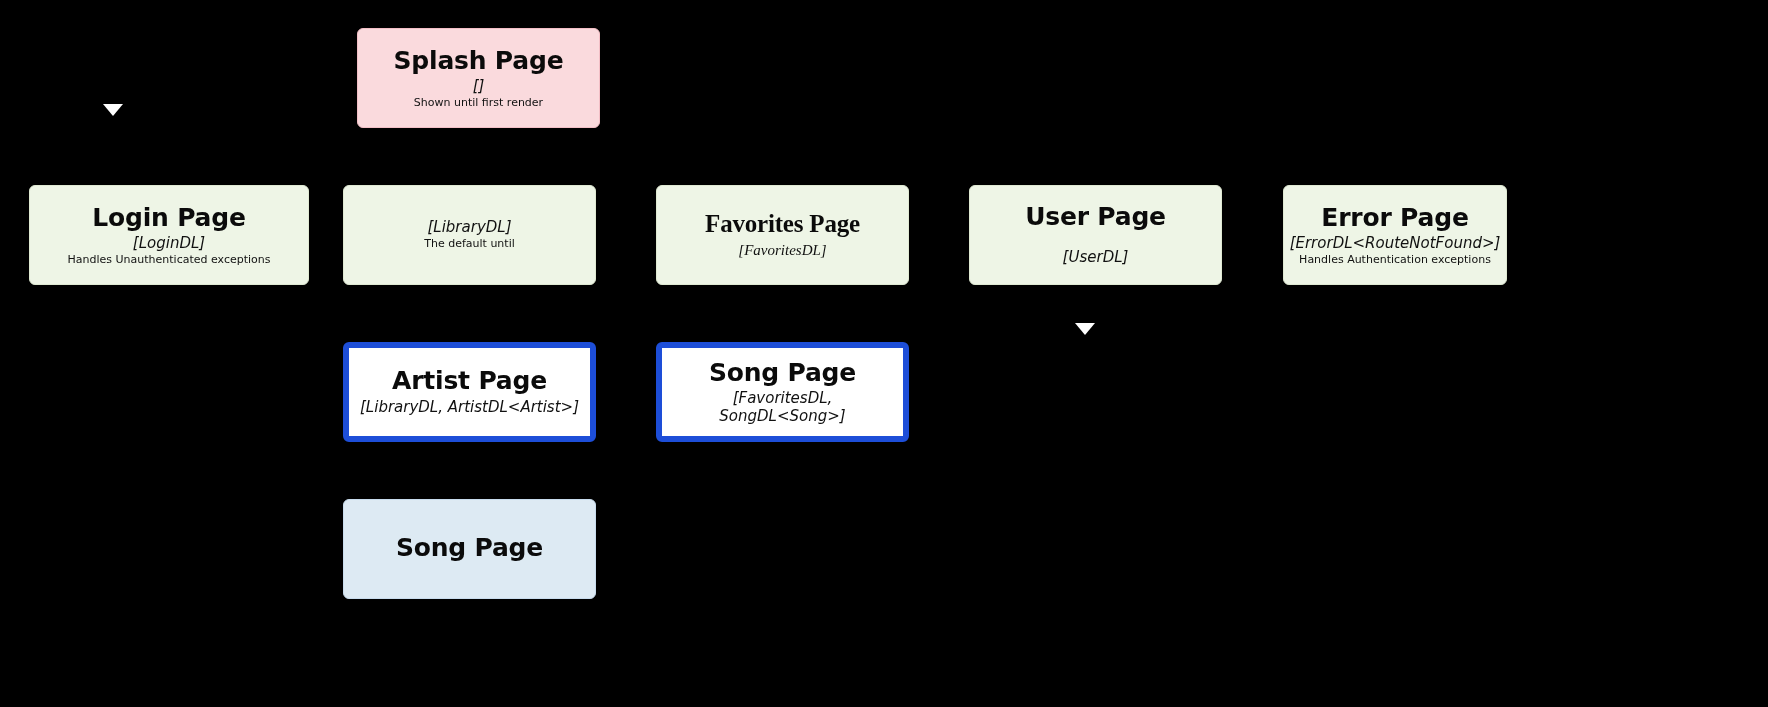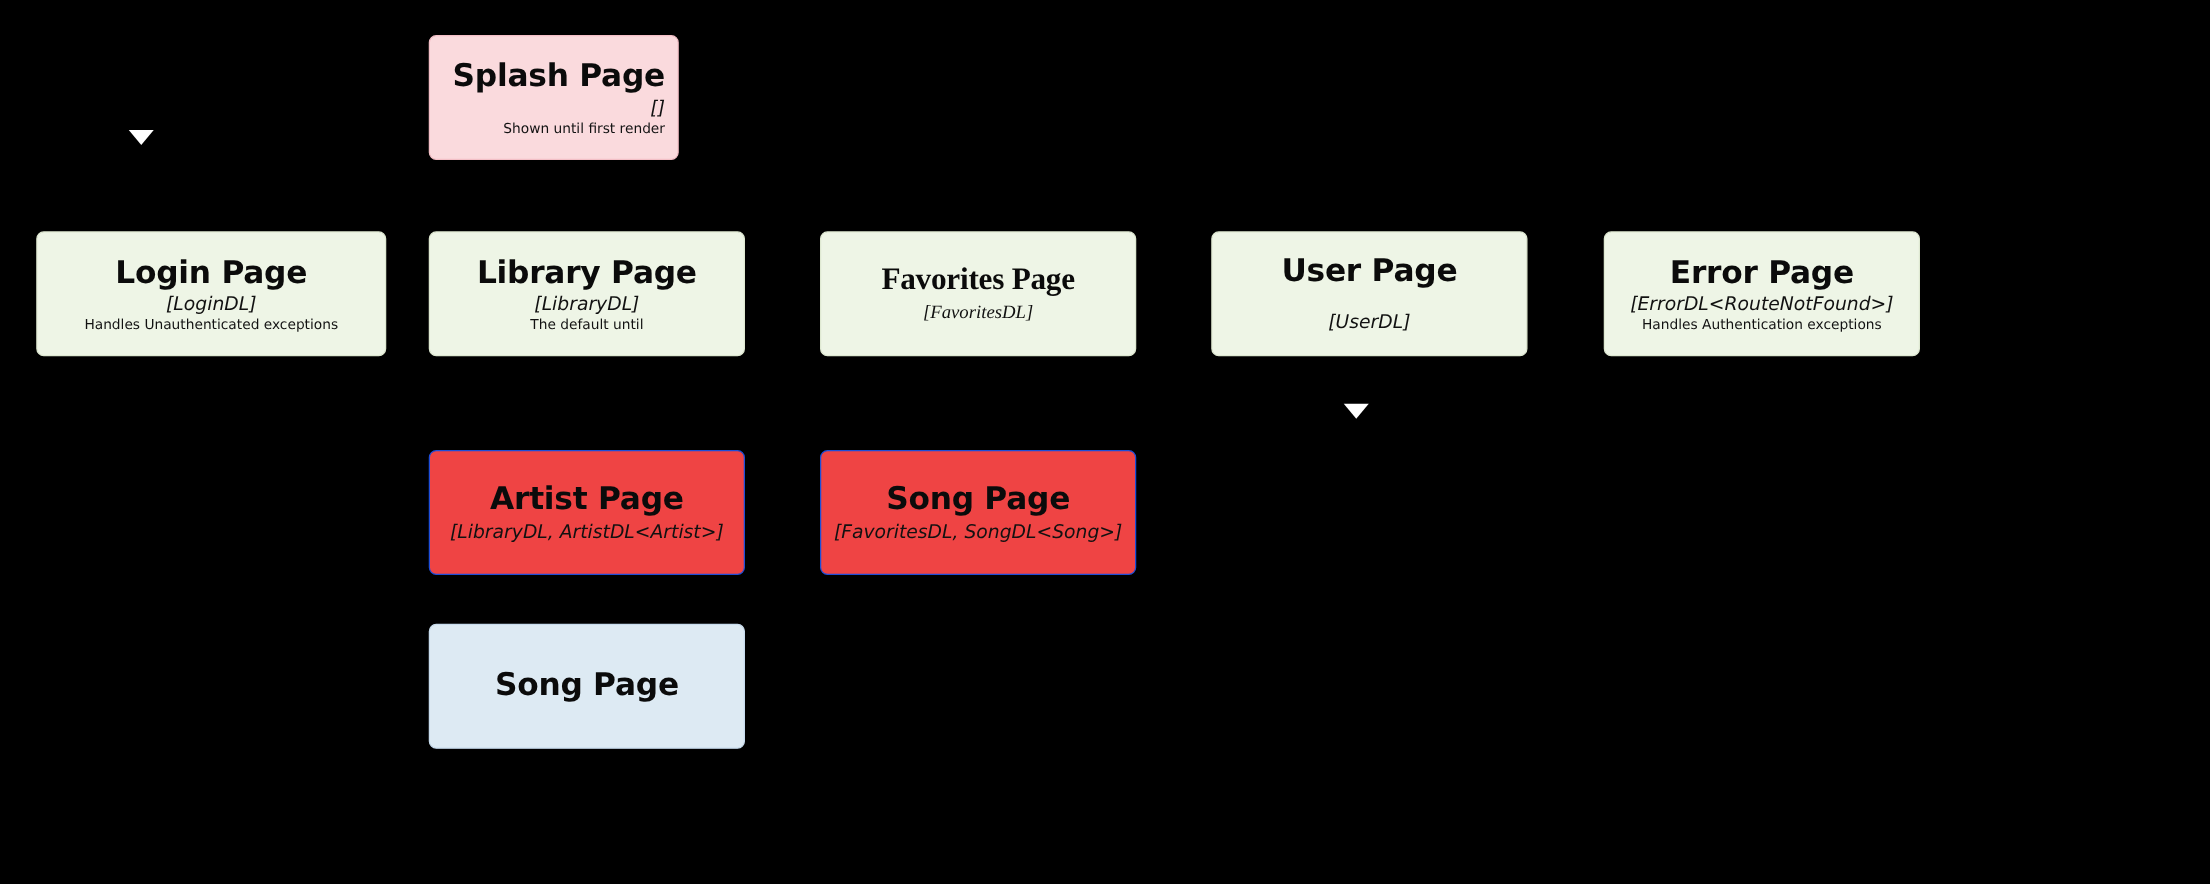--- a/index.html
+++ b/index.html
@@ -48,60 +48,59 @@
     margin-bottom: 1px;
   }
   .node .desc {
     font-size: 11px;
     color: #111111;
   }
 
   
   .pink   { background: #fadadd; border: 1px solid #f3bfc6; }
   .green  { background: #eef5e6; border: 1px solid #dfe9d2; }
-  .cream  { background: #ef4444; border: 1px solid #1d4ed8; margin-top: 18px; }
+  .cream  { background: #ffffff; border: 6px solid #1d4ed8; }
   .blue   { background: #ddeaf3; border: 1px solid #c8dced; }
 
   .marker {
     position: absolute;
     width: 0;
     height: 0;
     border-left: 10px solid transparent;
     border-right: 10px solid transparent;
     border-top: 12px solid #ffffff;
   }
 </style>
 </head>
 <body>
 
 <div id="canvas">
-    <div class="node pink" style="left: 343px; top: 28px; width: 200px; height: 100px; align-items: flex-end;">
+    <div class="node pink" style="left: 357px; top: 28px; width: 243px; height: 100px;">
       <div class="title">Splash Page</div>
       <div class="dl">[]</div>
       <div class="desc">Shown until first render</div>
     </div>
     <div class="node green" style="left: 29px; top: 185px; width: 280px; height: 100px;">
       <div class="title">Login Page</div>
       <div class="dl">[LoginDL]</div>
       <div class="desc">Handles Unauthenticated exceptions</div>
     </div>
     <div class="node green" style="left: 343px; top: 185px; width: 253px; height: 100px;">
-      <div class="title">Library Page</div>
       <div class="dl">[LibraryDL]</div>
       <div class="desc">The default until</div>
     </div>
     <div class="node green empty-desc" style="left: 656px; top: 185px; width: 253px; height: 100px; font-family: Liberation Serif, serif;">
       <div class="title">Favorites Page</div>
       <div class="dl">[FavoritesDL]</div>
     </div>
     <div class="node green empty-desc" style="left: 969px; top: 185px; width: 253px; height: 100px; gap: 14px;">
       <div class="title">User Page</div>
       <div class="dl">[UserDL]</div>
     </div>
-    <div class="node green" style="left: 1283px; top: 185px; width: 253px; height: 100px;">
+    <div class="node green" style="left: 1283px; top: 185px; width: 224px; height: 100px;">
       <div class="title">Error Page</div>
       <div class="dl">[ErrorDL&lt;RouteNotFound&gt;]</div>
       <div class="desc">Handles Authentication exceptions</div>
     </div>
     <div class="node cream empty-desc" style="left: 343px; top: 342px; width: 253px; height: 100px;">
       <div class="title">Artist Page</div>
       <div class="dl">[LibraryDL, ArtistDL&lt;Artist&gt;]</div>
     </div>
     <div class="node cream empty-desc" style="left: 656px; top: 342px; width: 253px; height: 100px;">
       <div class="title">Song Page</div>

